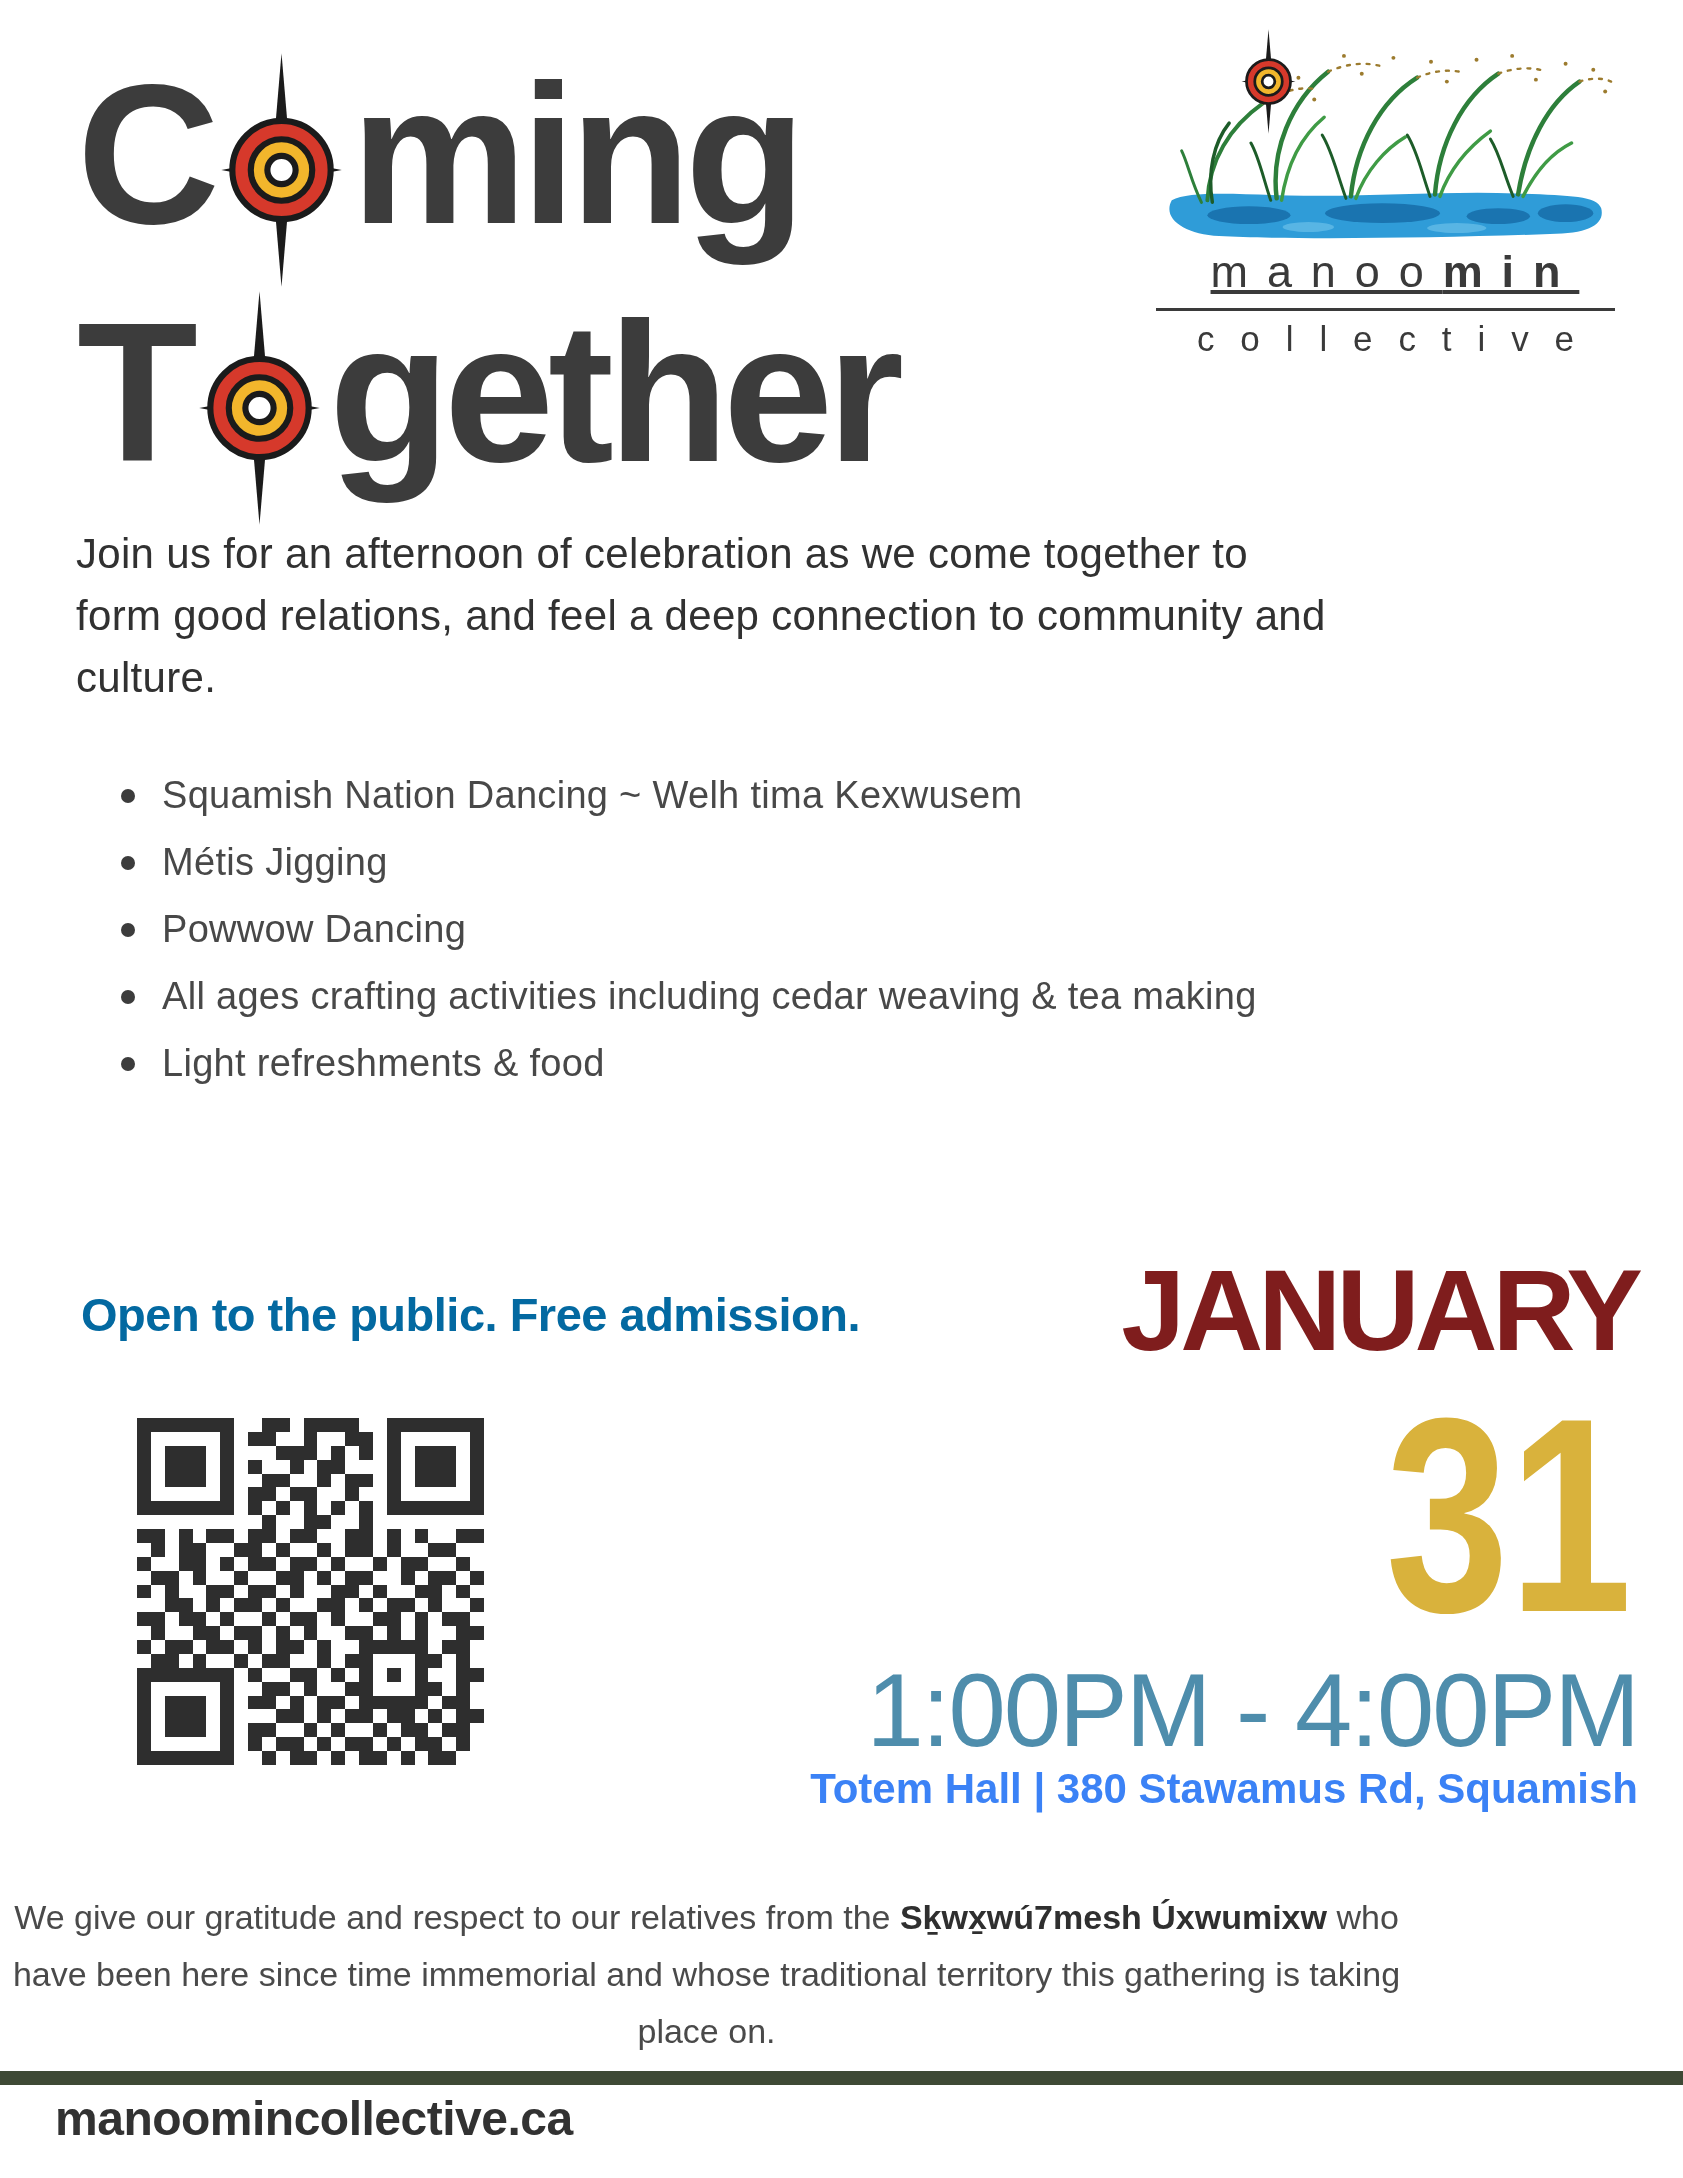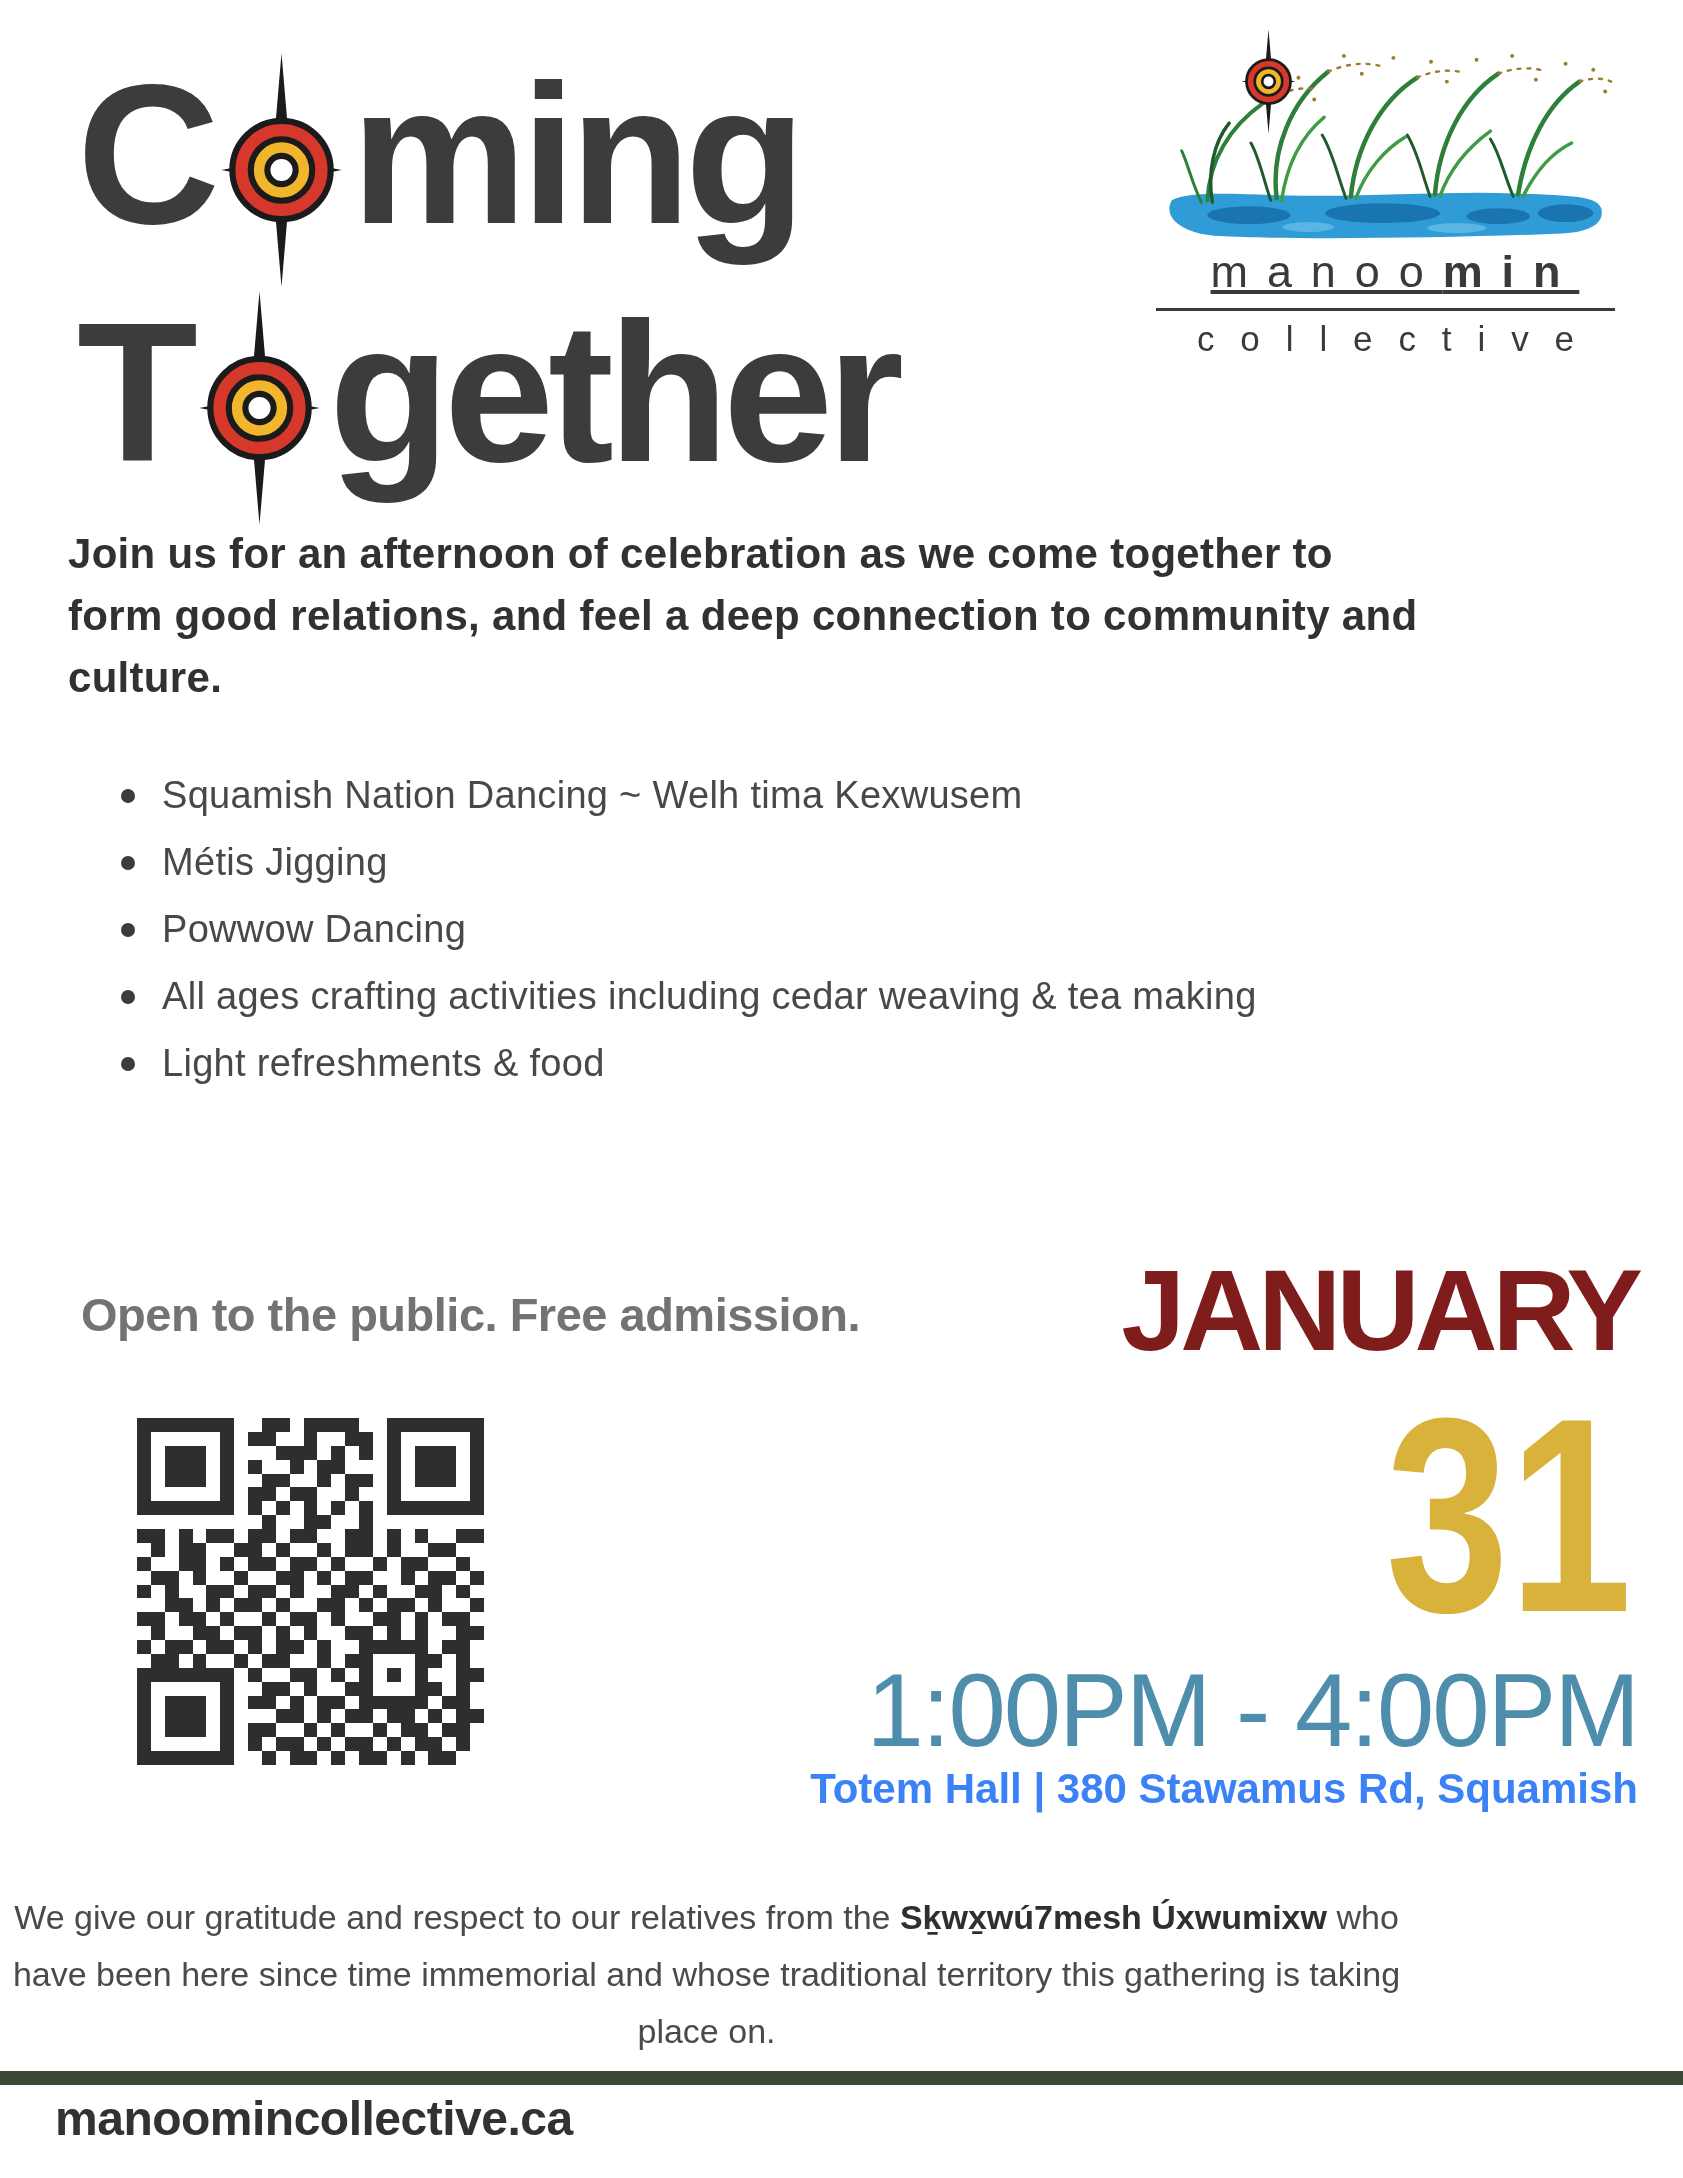--- a/index.html
+++ b/index.html
@@ -28,43 +28,43 @@
   .logo-name .inner{margin-right:-0.42em;}
   .logo-name .bold{font-weight:700;}
   .logo-rule{height:3px; background:#3a3a3a; margin:10px 6px 8px;}
   .logo-sub{
     text-align:center; font-size:35px; font-weight:400; color:#3a3a3a;
     letter-spacing:0.74em; white-space:nowrap;
   }
   .logo-sub .inner{margin-right:-0.74em;}
   
   .intro{
-    position:absolute; left:68px; top:523px;
-    font-size:42px; font-weight:700; color:#313131;
+    position:absolute; left:76px; top:523px;
+    font-size:42px; font-weight:400; color:#313131;
     line-height:62px; letter-spacing:0.3px; white-space:nowrap;
   }
   
   .bullets{position:absolute; left:121px; top:762px; list-style:none; margin:0; padding:0;}
   .bullets li{
     display:flex; align-items:center; height:67px;
     font-size:38px; color:#484848; letter-spacing:0.3px; white-space:nowrap;
   }
   .bullet-dot{
     width:14px; height:14px; border-radius:50%; background:#3c3c3c;
     margin-right:27px; flex:none;
   }
   
   .note{
     position:absolute; left:85px; top:1129px;
     font-size:35px; font-style:italic; color:#515151;
     line-height:65px; white-space:nowrap;
   }
   .admission{
     position:absolute; left:81px; top:1287px;
-    font-size:47px; font-weight:700; color:#737373; letter-spacing:-0.5px;
+    font-size:47px; font-weight:700; color:#0369a1; letter-spacing:-0.5px;
   }
   
   .qr{
     position:absolute; left:137px; top:1418px;
     width:347px; height:347px; display:grid;
   }
   .qr div{width:100%; height:100%;}
   .qr .qr-on{background:#2e2e2e;}
   
   .ev-month{

